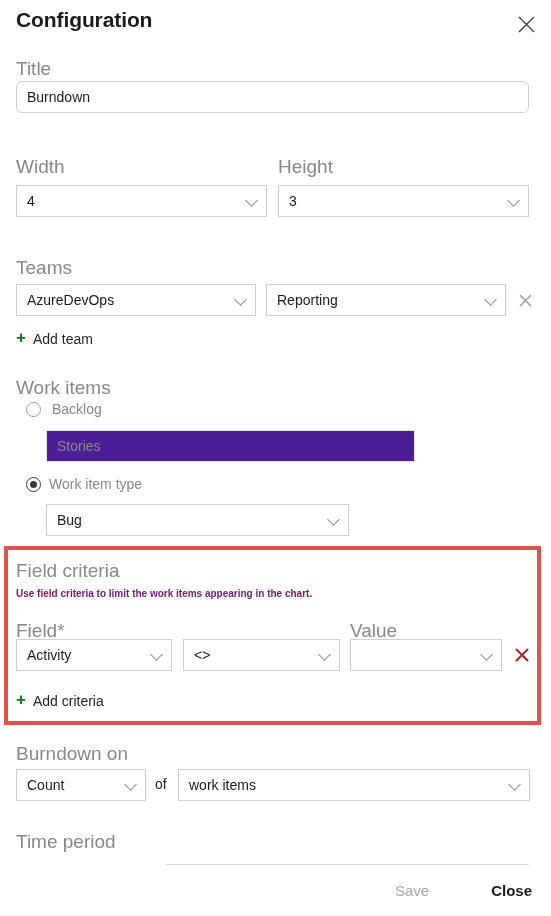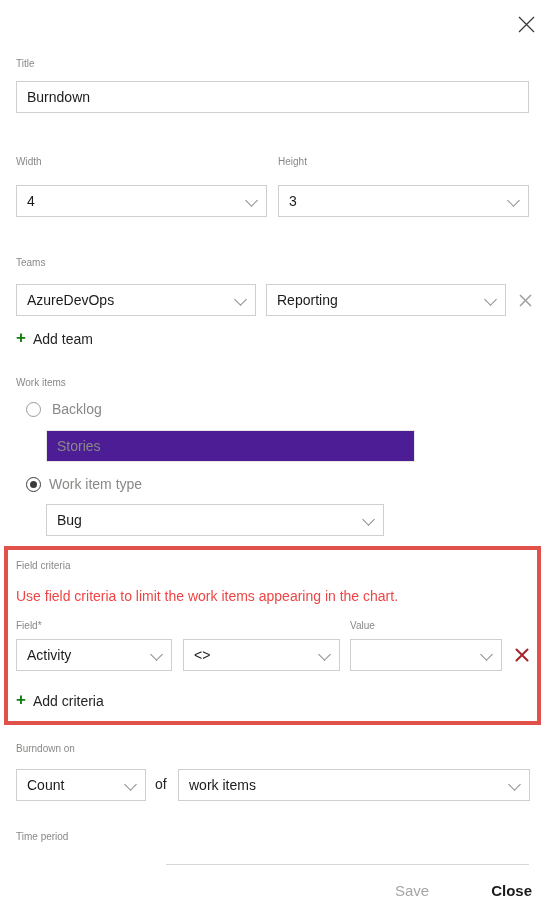--- a/index.html
+++ b/index.html
@@ -26,21 +26,21 @@
   .close-x {
     position: absolute; right: 13px; top: 12px;
     width: 24px; height: 24px; cursor: pointer;
     display: flex; align-items: center; justify-content: center;
   }
   .close-x svg { display:block; }
 
   
   .field-label {
     position: absolute;
-    font-size: 10px; color: #8a8886; font-weight: 400;
+    font-size: 19px; color: #8a8886; font-weight: 400;
   }
   .txtbox {
     position: absolute;
     border: 1px solid #cfcfcf;
     background: #ffffff;
     height: 32px;
     display: flex; align-items: center;
     padding: 0 10px;
     font-size: 14px; color: #1b1b1b;
   }
@@ -115,21 +115,21 @@
 
   
   #criteria-highlight {
     position: absolute;
     left: 4px; top: 546px; width: 537px; height: 179px;
     border: 4px solid #e05149;
     background: #ffffff;
   }
   .criteria-note {
     position: absolute; left: 16px; top: 588px;
-    font-size: 14px; color: #ef4444;
+    font-size: 10px; color: #701a75; font-weight: bold;
   }
 
   
   #footer {
     position: absolute; left: 0; bottom: 0;
     width: 551px; height: 51px;
     background: #ffffff;
     display: flex; align-items: center; justify-content: flex-end;
     gap: 26px; padding-right: 19px; padding-left: 32px;
   }
@@ -143,28 +143,29 @@
     width: 363px; height: 34px;
     border: 1px solid #d8d8d8; border-bottom: none;
     background: #ffffff;
   }
 </style>
 </head>
 <body>
 
 <div id="panel">
 
+  <div class="panel-title">Configuration</div>
   <div class="close-x">
     <svg width="17" height="17" viewBox="0 0 17 17" aria-hidden="true">
       <path d="M1 1 L16 16 M16 1 L1 16" stroke="#3b3b3b" stroke-width="1.3" fill="none"></path>
     </svg>
   </div>
 
   <div class="field-label" style="left:16px; top:58px;">Title</div>
-  <div class="txtbox" style="left:16px; top:81px; width:513px;" placeholder="">Burndown</div>
+  <div class="txtbox" style="left:16px; top:81px; width:513px;border-radius:6px;" placeholder="">Burndown</div>
 
   <div class="field-label" style="left:16px; top:156px;">Width</div>
   <div class="ddl" style="left:16px; top:185px; width:251px;">
     <span>4</span>
     <span class="chev"></span>
   </div>
 
   <div class="field-label" style="left:278px; top:156px;">Height</div>
   <div class="ddl" style="left:278px; top:185px; width:251px;">
     <span>3</span>
@@ -197,21 +198,21 @@
     <span class="radio-label">Backlog</span>
   </div>
   <div class="ddl disabled" style="left:46px; top:430px; width:369px;">
     <span>Stories</span>
   </div>
 
   <div class="radio-row" style="left:18px; top:476px;gap:8px;">
     <span class="radio checked"></span>
     <span class="radio-label">Work item type</span>
   </div>
-  <div class="ddl" style="left:46px; top:504px; width:338px;">
+  <div class="ddl" style="left:46px; top:504px; width:303px;">
     <span>Bug</span>
     <span class="chev"></span>
   </div>
 
   <div id="criteria-highlight"></div>
 
   <div class="field-label" style="left:16px; top:560px;">Field criteria</div>
   <div class="criteria-note">Use field criteria to limit the work items appearing in the chart.</div>
 
   <div class="field-label" style="left:16px; top:620px;">Field*</div>

